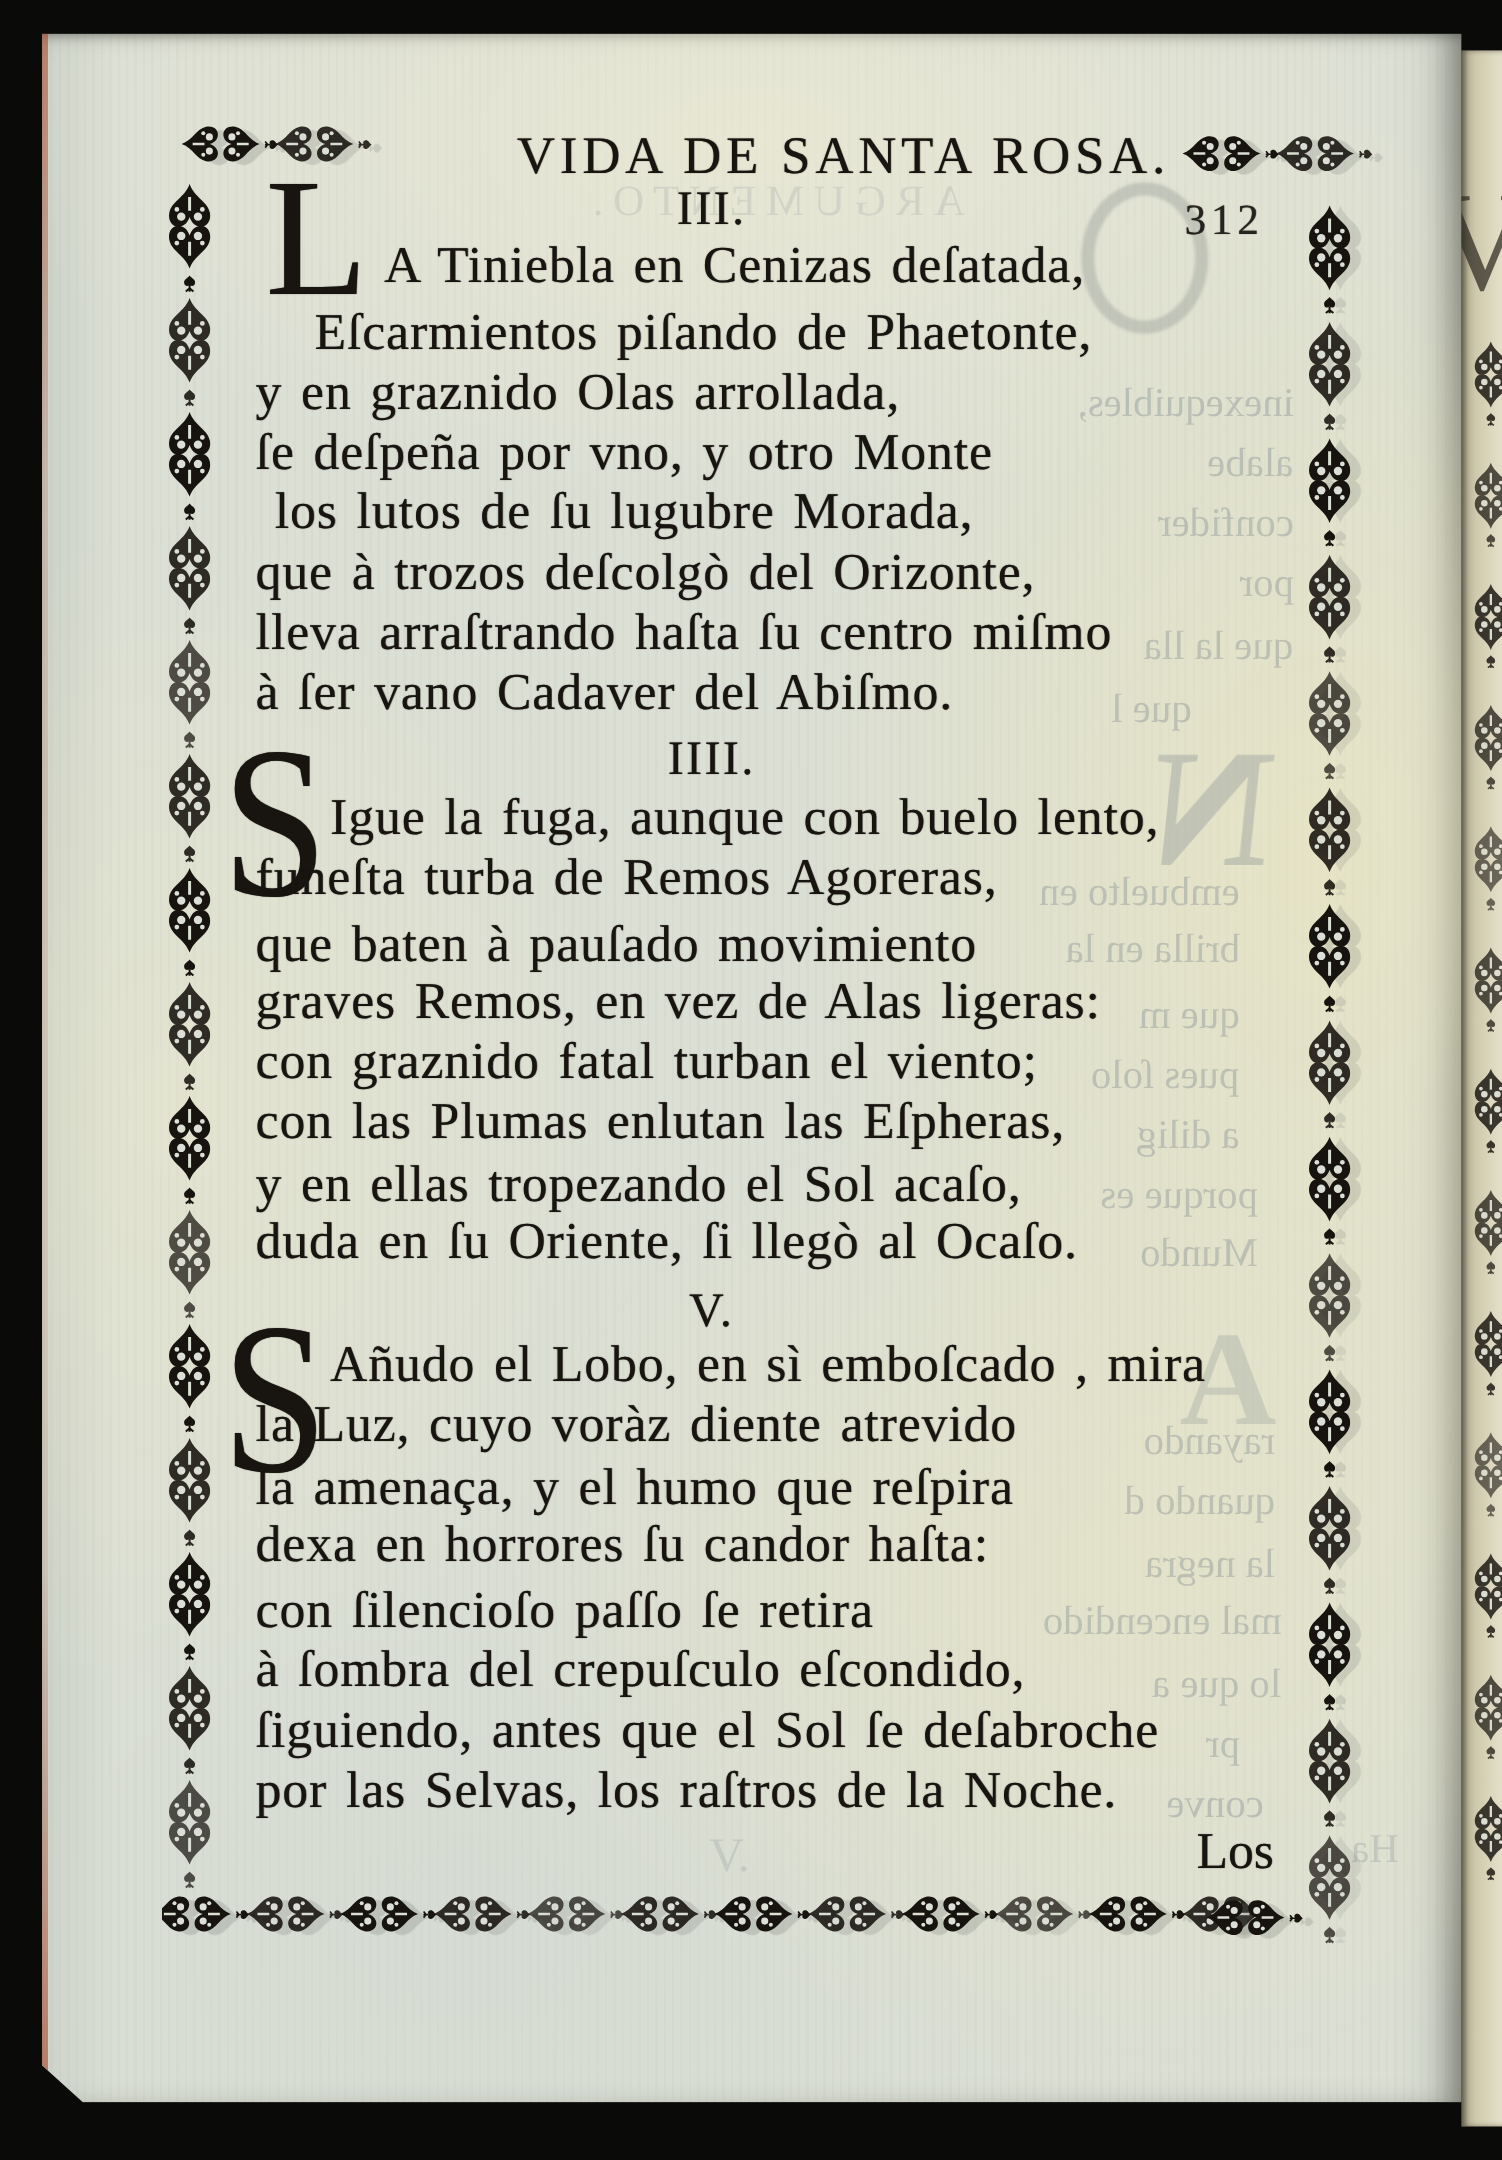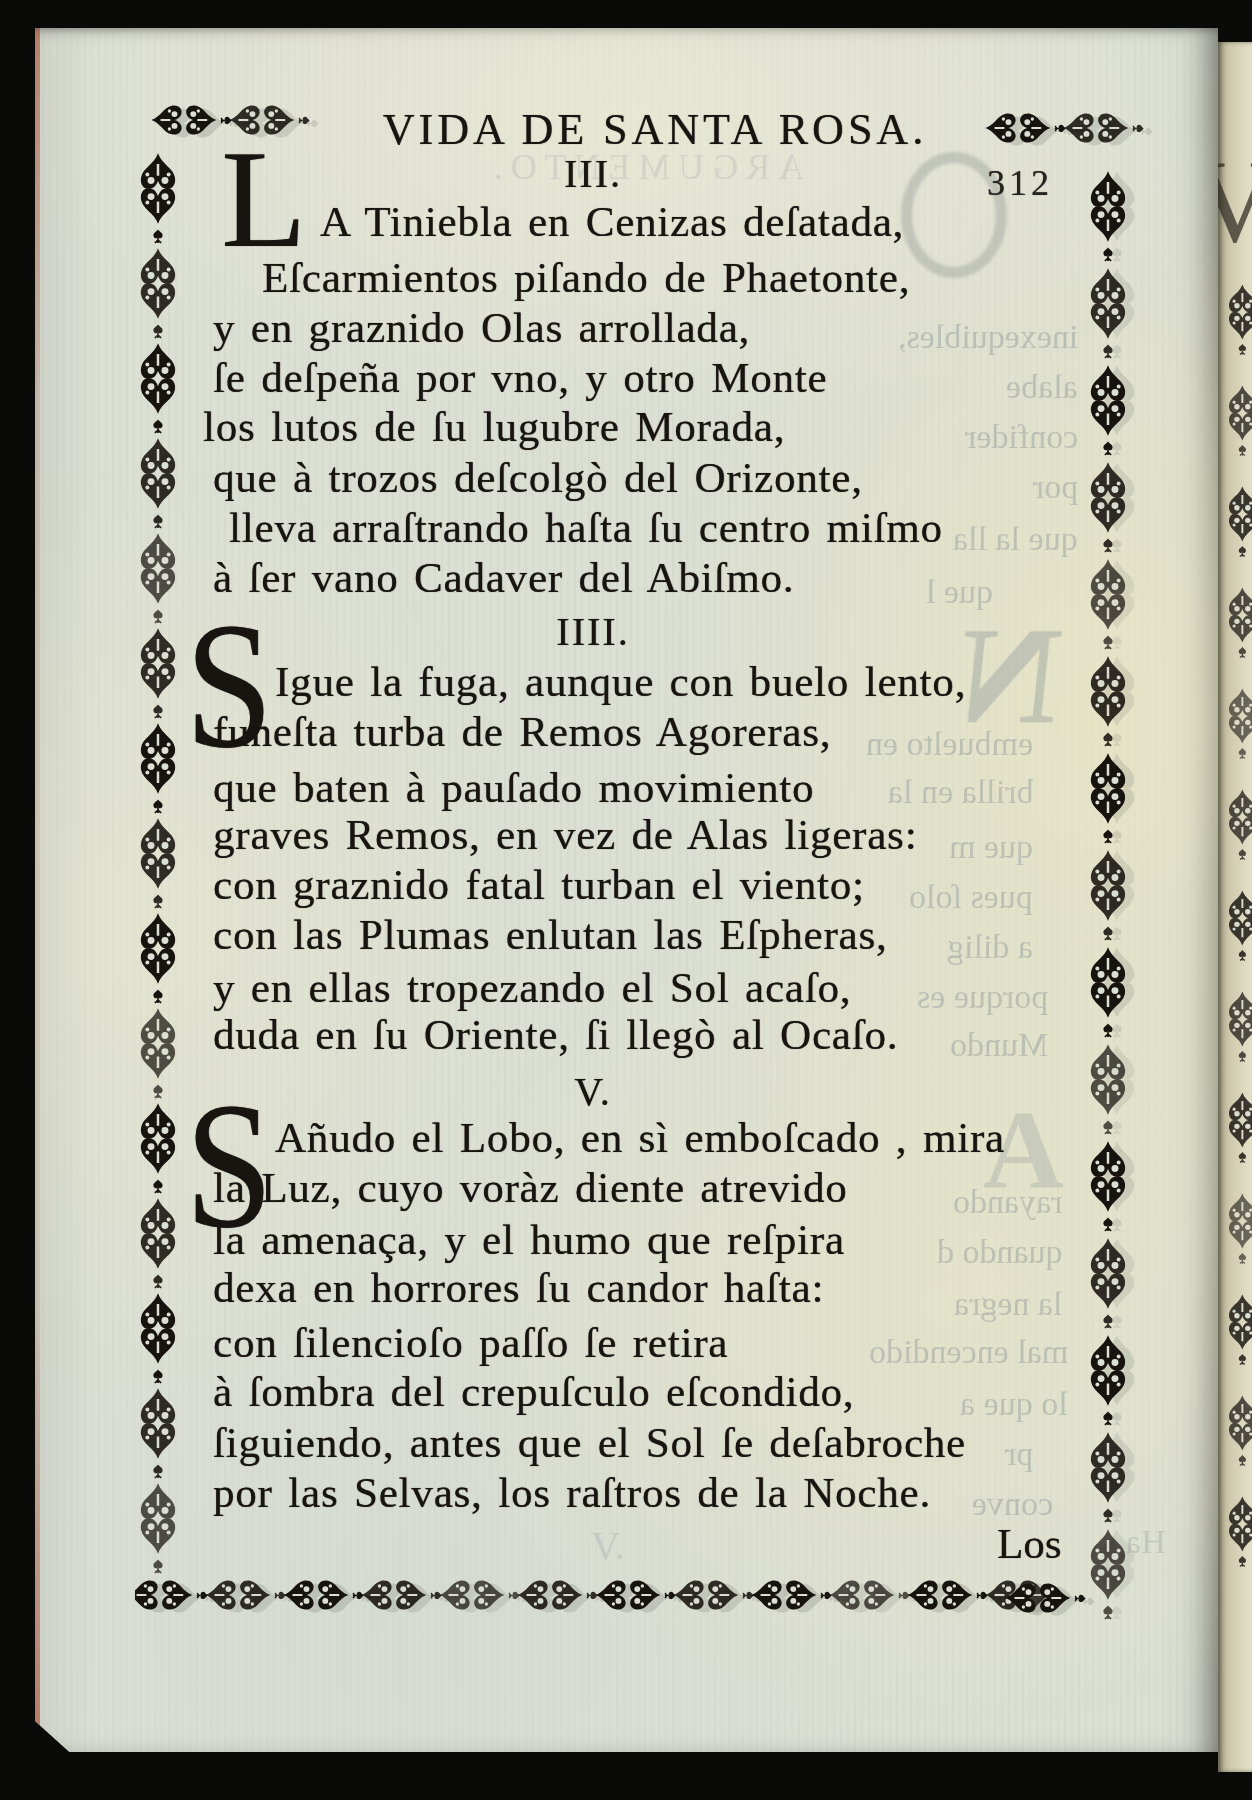--- a/index.html
+++ b/index.html
@@ -22,21 +22,21 @@
          radial-gradient(620px 860px at 90% 40%, rgba(238,231,188,.6), transparent 72%),
          radial-gradient(560px 700px at 10% 52%, rgba(239,234,200,.38), transparent 70%),
          radial-gradient(760px 600px at 78% 74%, rgba(236,230,192,.5), transparent 72%),
          radial-gradient(700px 500px at 30% 92%, rgba(210,216,210,.5), transparent 75%),
          repeating-linear-gradient(90deg, rgba(108,118,112,.045) 0 2px, rgba(0,0,0,0) 2px 7px),
          linear-gradient(to right, rgba(118,128,122,.14), rgba(0,0,0,0) 5%, rgba(0,0,0,0) 95%, rgba(118,128,122,.12));}
   .fore-edge{position:absolute;left:0;top:0;bottom:0;width:5px;
         background:linear-gradient(to bottom, rgba(164,62,32,.55), rgba(164,62,32,.16) 22%, rgba(164,62,32,.10) 74%, rgba(164,62,32,.6));}
   
   .ink{color:var(--ink);text-shadow:0 0 1px rgba(24,20,16,.6),.5px 0 0 rgba(24,20,16,.35);}
-  .title{position:absolute;left:300px;top:76px;width:640px;text-align:center;
+  .title{position:absolute;left:300px;top:76px;width:640px;text-align:right;
          font-size:44px;letter-spacing:4px;white-space:nowrap;}
   .folio{position:absolute;left:952px;top:134px;font-size:36px;letter-spacing:4px;opacity:.92;}
   .head{position:absolute;left:178px;width:760px;text-align:center;font-size:40px;letter-spacing:2px;}
   #head-3{top:122px;} #head-4{top:580px;} #head-5{top:1040px;}
   .ln{position:absolute;font-size:43px;letter-spacing:.8px;word-spacing:4px;white-space:nowrap;line-height:48px;height:48px;}
   .dropcap{position:absolute;line-height:.75;}
   #cap-3{left:186px;top:118px;font-size:140px;}
   #cap-4{left:150px;top:590px;font-size:180px;transform:scaleX(.88);transform-origin:left top;}
   #cap-5{left:150px;top:1070px;font-size:180px;transform:scaleX(.88);transform-origin:left top;}
   .catchword{position:absolute;left:962px;top:1491px;font-size:43px;}
@@ -704,23 +704,23 @@
 
     <div class="title ink">VIDA DE SANTA ROSA.</div>
     <div class="folio ink">312</div>
 
     <div id="head-3" class="head ink">III.</div>
     <div id="cap-3" class="dropcap ink">L</div>
     <div class="ln ink" style="left:285px;top:170px">A Tiniebla en Cenizas deſatada,</div>
     <div class="ln ink" style="left:227px;top:226px">Eſcarmientos piſando de Phaetonte,</div>
     <div class="ln ink" style="left:178px;top:276px">y en graznido Olas arrollada,</div>
     <div class="ln ink" style="left:178px;top:326px">ſe deſpeña por vno, y otro Monte</div>
-    <div class="ln ink" style="left:168px;top:375px">los lutos de ſu lugubre Morada,</div>
+    <div class="ln ink" style="left:194px;top:375px">los lutos de ſu lugubre Morada,</div>
     <div class="ln ink" style="left:178px;top:426px">que à trozos deſcolgò del Orizonte,</div>
-    <div class="ln ink" style="left:194px;top:476px">lleva arraſtrando haſta ſu centro miſmo</div>
+    <div class="ln ink" style="left:178px;top:476px">lleva arraſtrando haſta ſu centro miſmo</div>
     <div class="ln ink" style="left:178px;top:526px">à ſer vano Cadaver del Abiſmo.</div>
 
     <div id="head-4" class="head ink">IIII.</div>
     <div id="cap-4" class="dropcap ink">S</div>
     <div class="ln ink" style="left:240px;top:630px">Igue la fuga, aunque con buelo lento,</div>
     <div class="ln ink" style="left:178px;top:680px">funeſta turba de Remos Agoreras,</div>
     <div class="ln ink" style="left:178px;top:736px">que baten à pauſado movimiento</div>
     <div class="ln ink" style="left:178px;top:783px">graves Remos, en vez de Alas ligeras:</div>
     <div class="ln ink" style="left:178px;top:833px">con graznido fatal turban el viento;</div>
     <div class="ln ink" style="left:178px;top:883px">con las Plumas enlutan las Eſpheras,</div>

